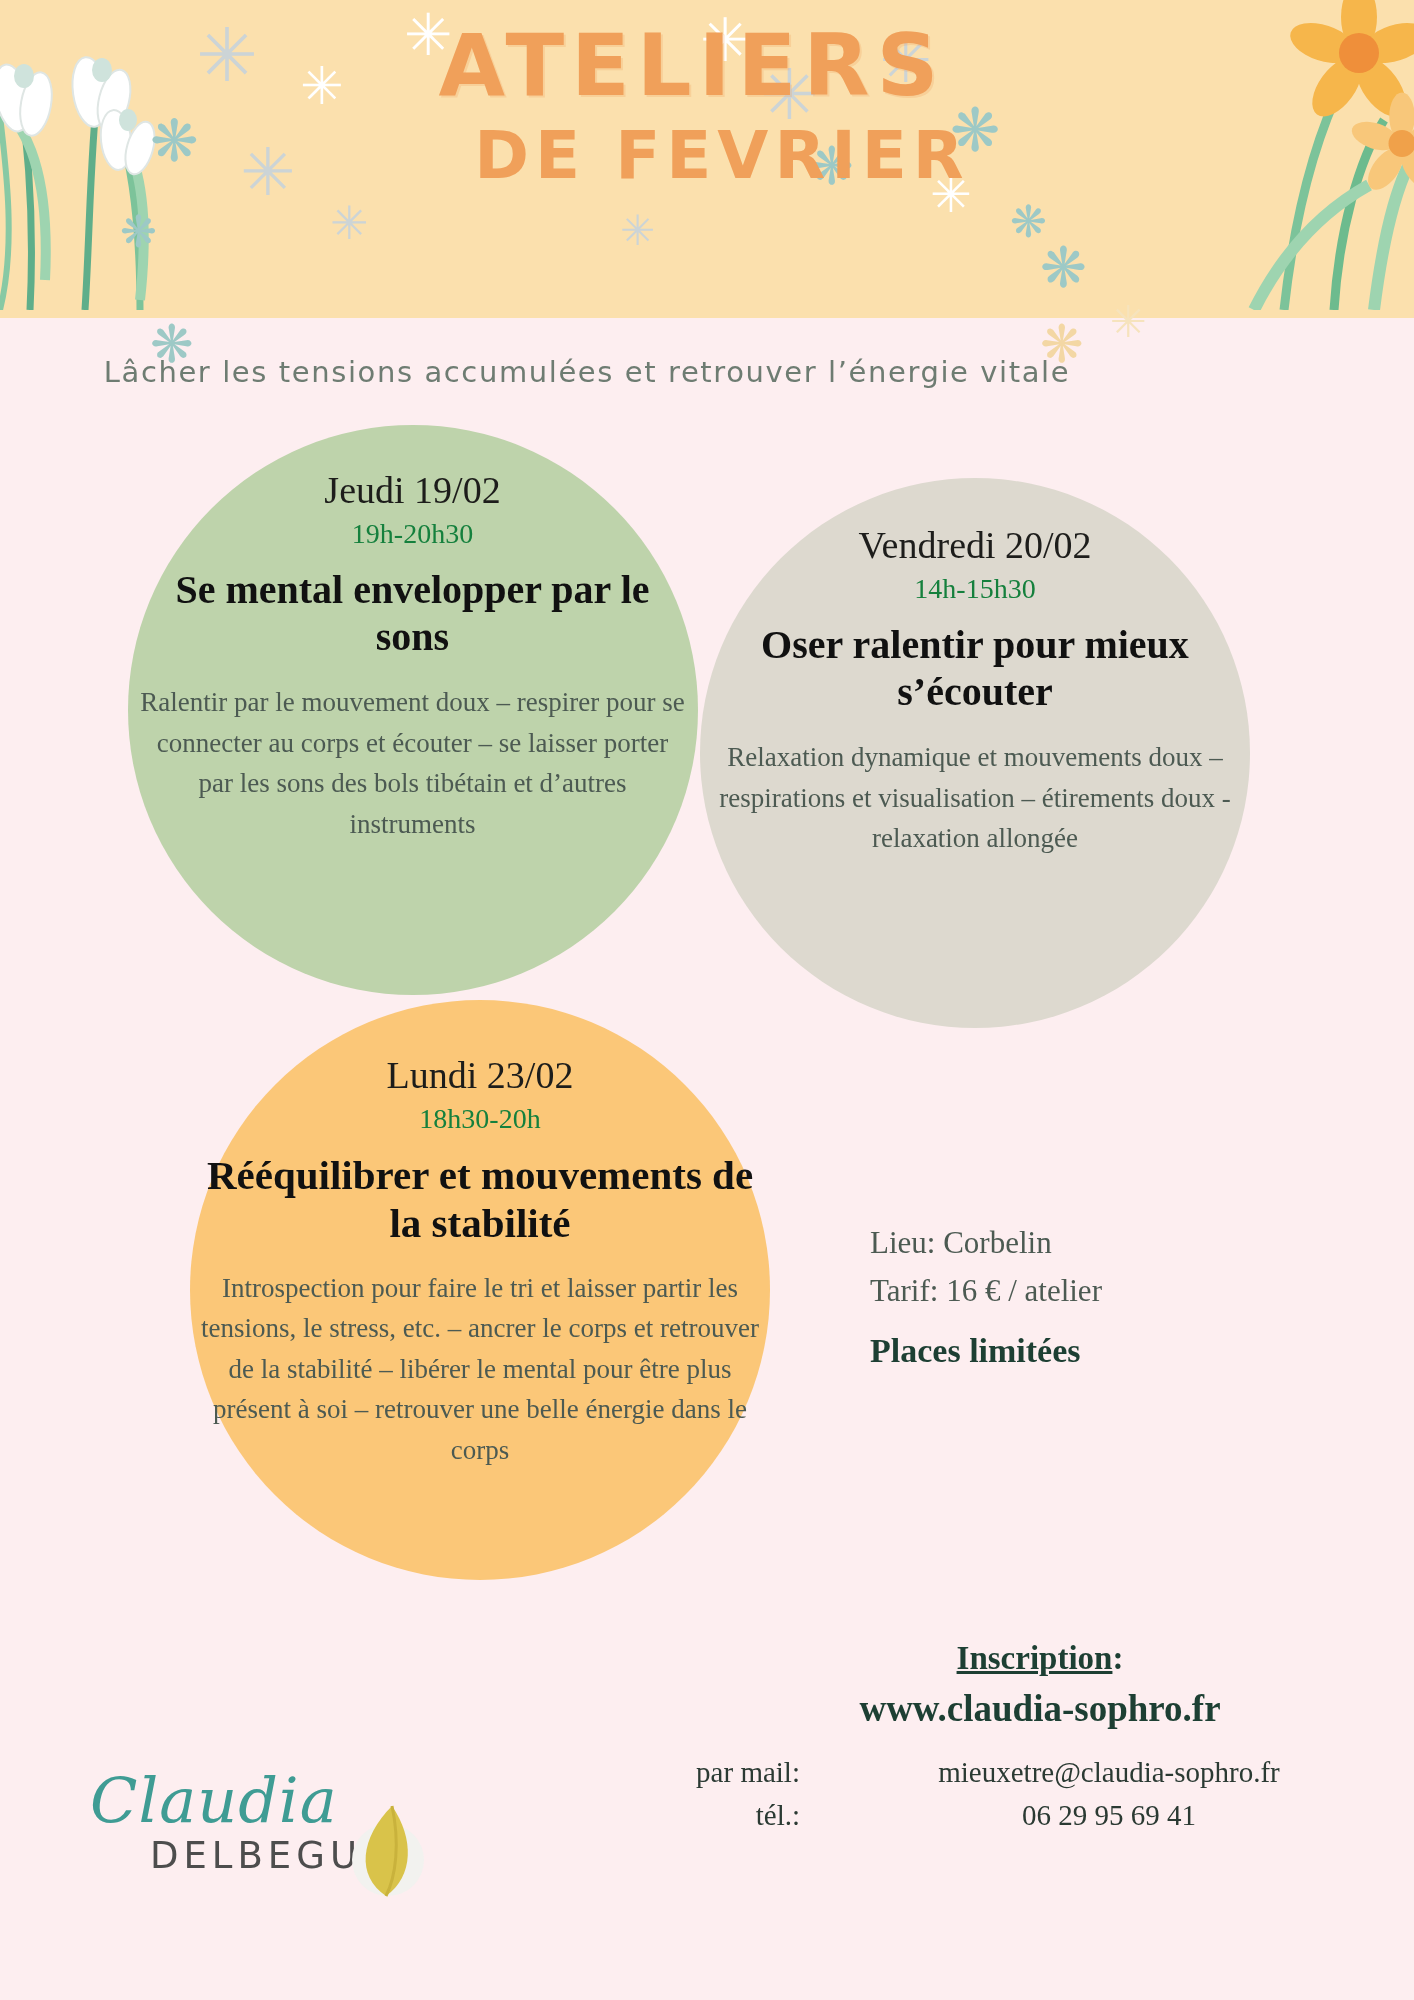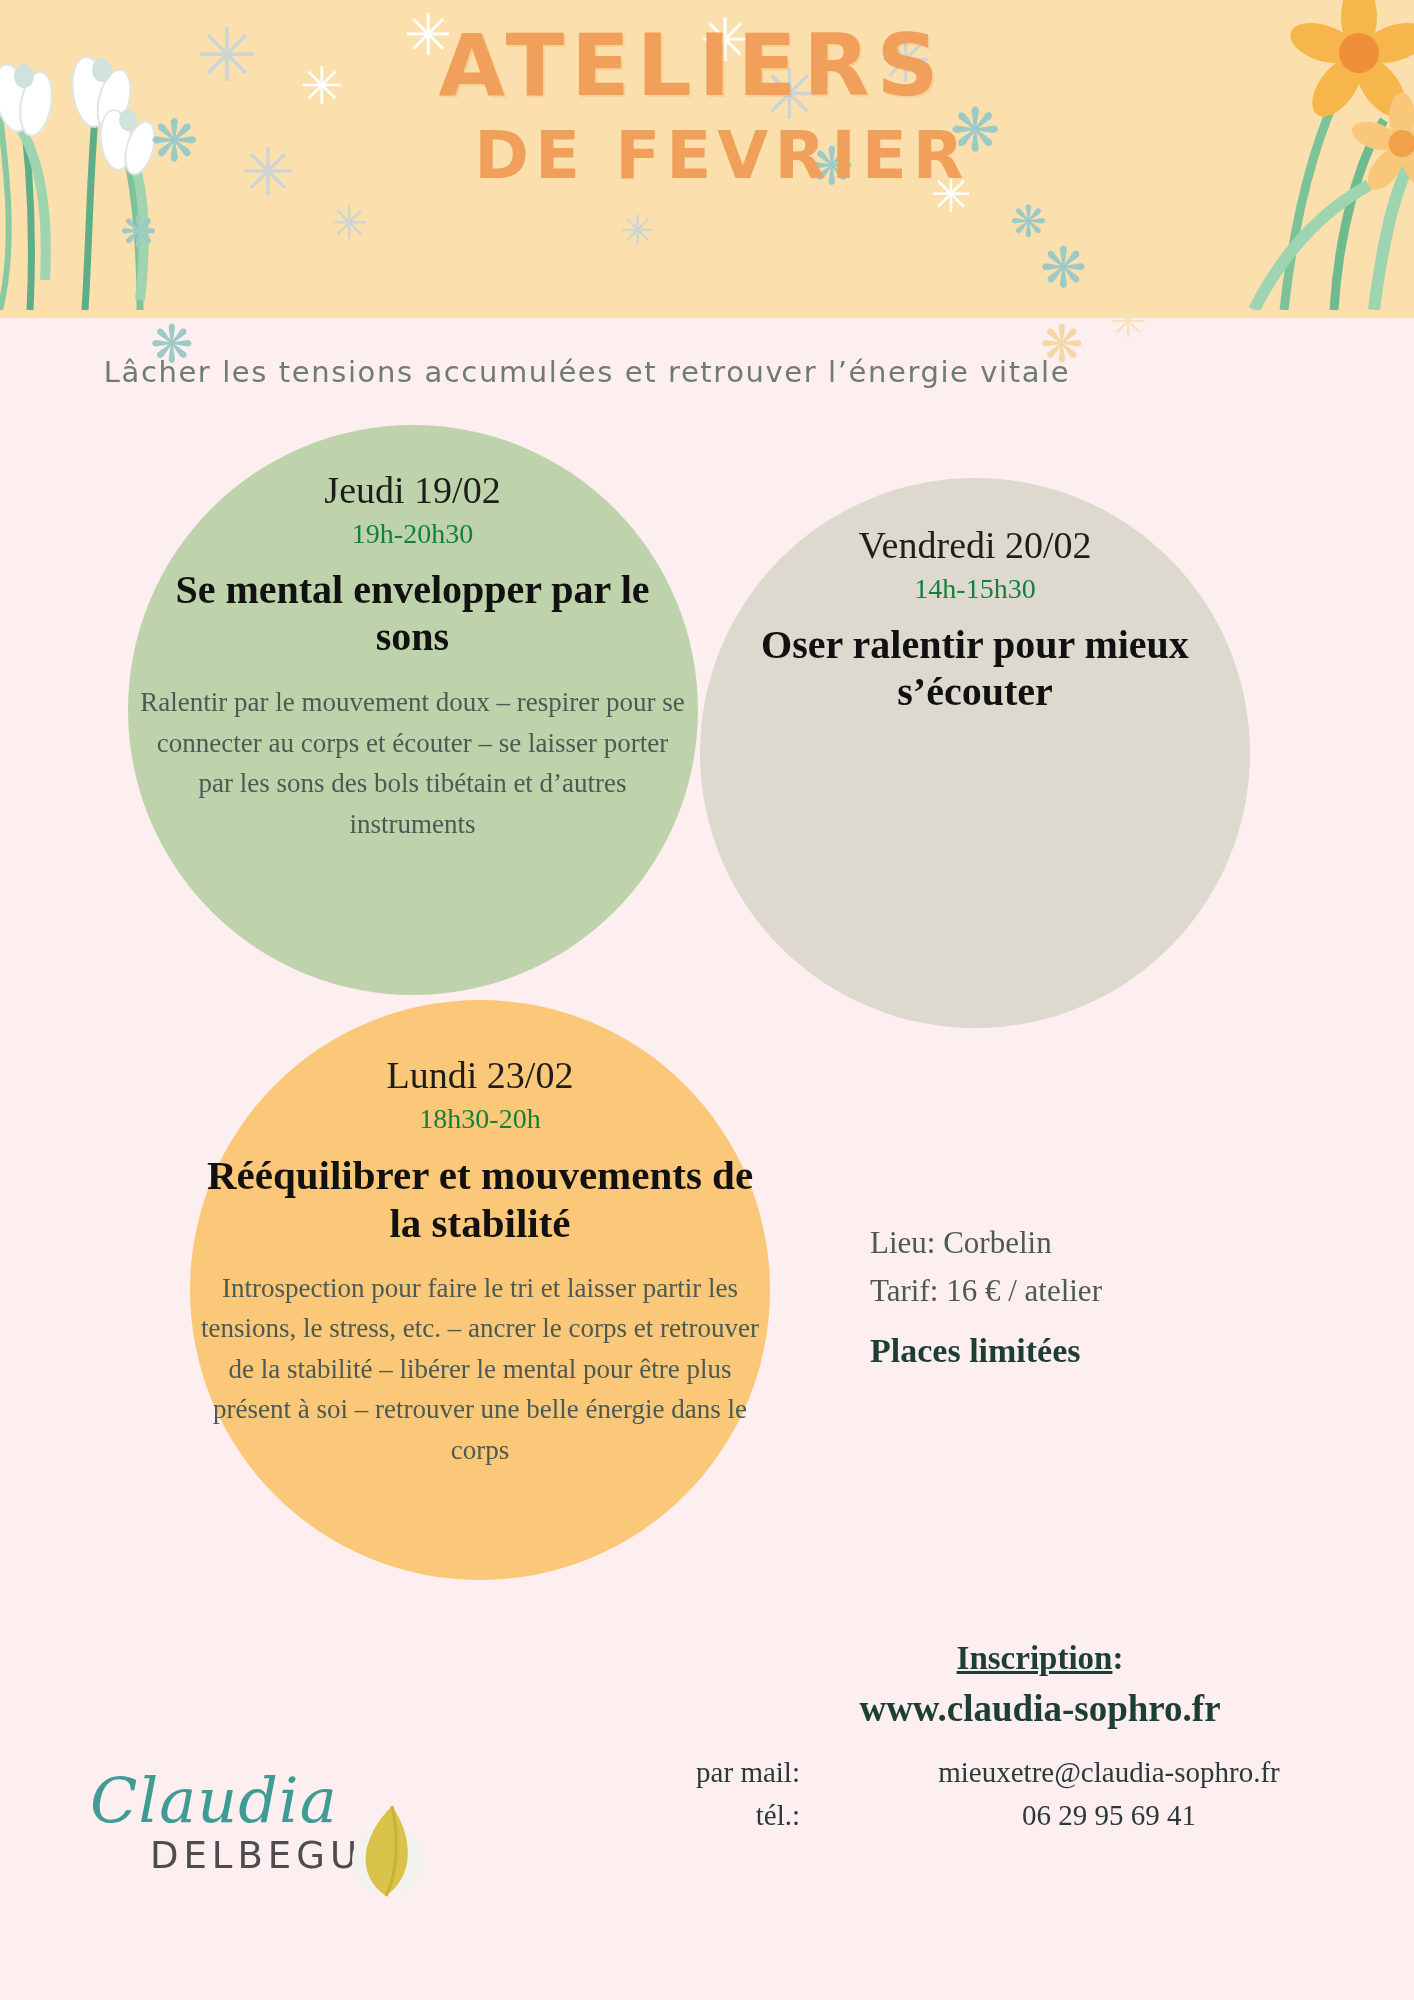--- a/index.html
+++ b/index.html
@@ -325,20 +325,21 @@
   <div class="day">Jeudi 19/02</div>
   <div class="hours">19h-20h30</div>
   <div class="theme">Se mental envelopper par le sons</div>
   <div class="desc">Ralentir par le mouvement doux – respirer pour se connecter au corps et écouter – se laisser porter par les sons des bols tibétain et d’autres instruments</div>
 </div>
 
 <div class="card card-2">
   <div class="day">Vendredi 20/02</div>
   <div class="hours">14h-15h30</div>
   <div class="theme">Oser ralentir pour mieux s’écouter</div>
+  <div class="desc">Relaxation dynamique et mouvements doux – respirations et visualisation – étirements doux - relaxation allongée</div>
 </div>
 
 <div class="card card-3">
   <div class="day">Lundi 23/02</div>
   <div class="hours">18h30-20h</div>
   <div class="theme">Rééquilibrer et mouvements de la stabilité</div>
   <div class="desc">Introspection pour faire le tri et laisser partir les tensions, le stress, etc. – ancrer le corps et retrouver de la stabilité – libérer le mental pour être plus présent à soi – retrouver une belle énergie dans le corps</div>
 </div>
 
 <div class="info-block">

